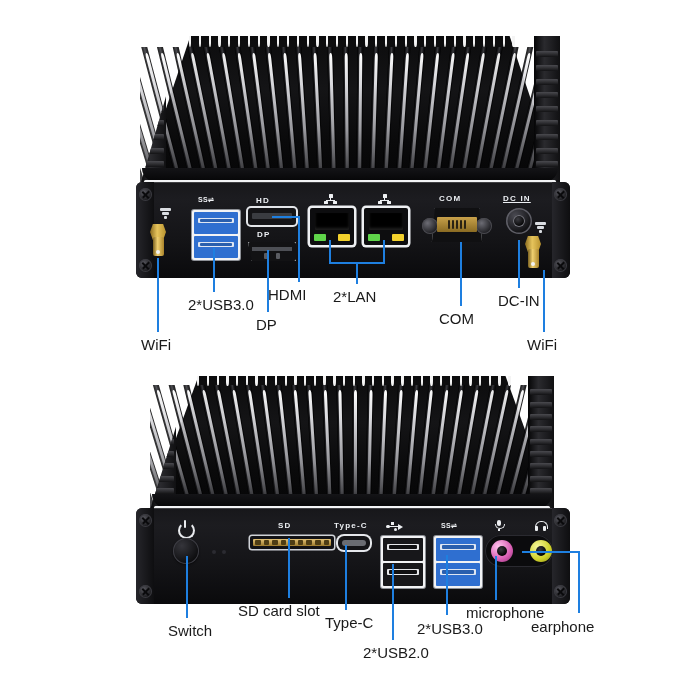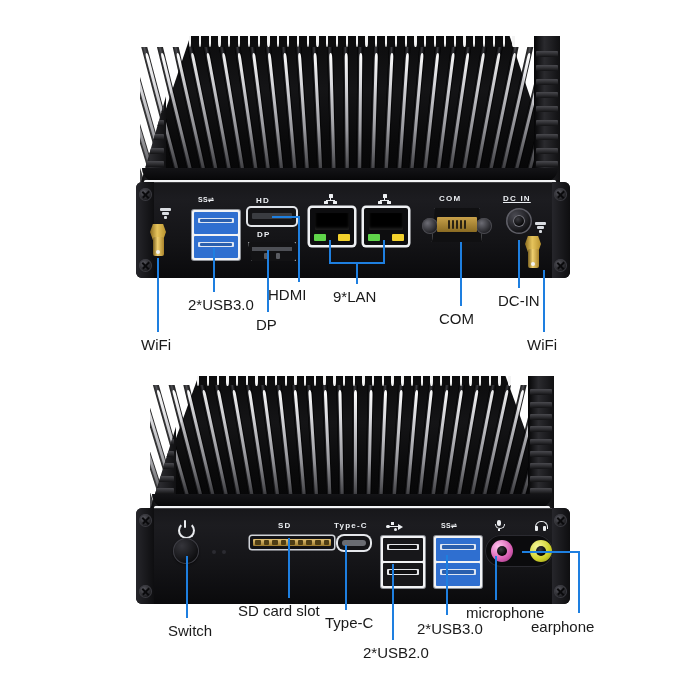--- a/index.html
+++ b/index.html
@@ -371,21 +371,21 @@
     <div class="callout" style="left:256px;top:316px;">DP</div>
 
     <div class="leader" style="left:272px;top:216px;width:28px;height:2px;"></div>
     <div class="leader" style="left:298px;top:216px;width:2px;height:66px;"></div>
     <div class="callout" style="left:268px;top:286px;">HDMI</div>
 
     <div class="leader" style="left:329px;top:240px;width:2px;height:24px;"></div>
     <div class="leader" style="left:383px;top:240px;width:2px;height:24px;"></div>
     <div class="leader" style="left:329px;top:262px;width:56px;height:2px;"></div>
     <div class="leader" style="left:356px;top:262px;width:2px;height:22px;"></div>
-    <div class="callout" style="left:333px;top:288px;">9*LAN</div>
+    <div class="callout" style="left:333px;top:288px;">2*LAN</div>
 
     <div class="leader" style="left:460px;top:242px;width:2px;height:64px;"></div>
     <div class="callout" style="left:439px;top:310px;">COM</div>
 
     <div class="leader" style="left:518px;top:240px;width:2px;height:48px;"></div>
     <div class="callout" style="left:498px;top:292px;">DC-IN</div>
 
     <div class="leader" style="left:543px;top:270px;width:2px;height:62px;"></div>
     <div class="callout" style="left:527px;top:336px;">WiFi</div>
   </div>

